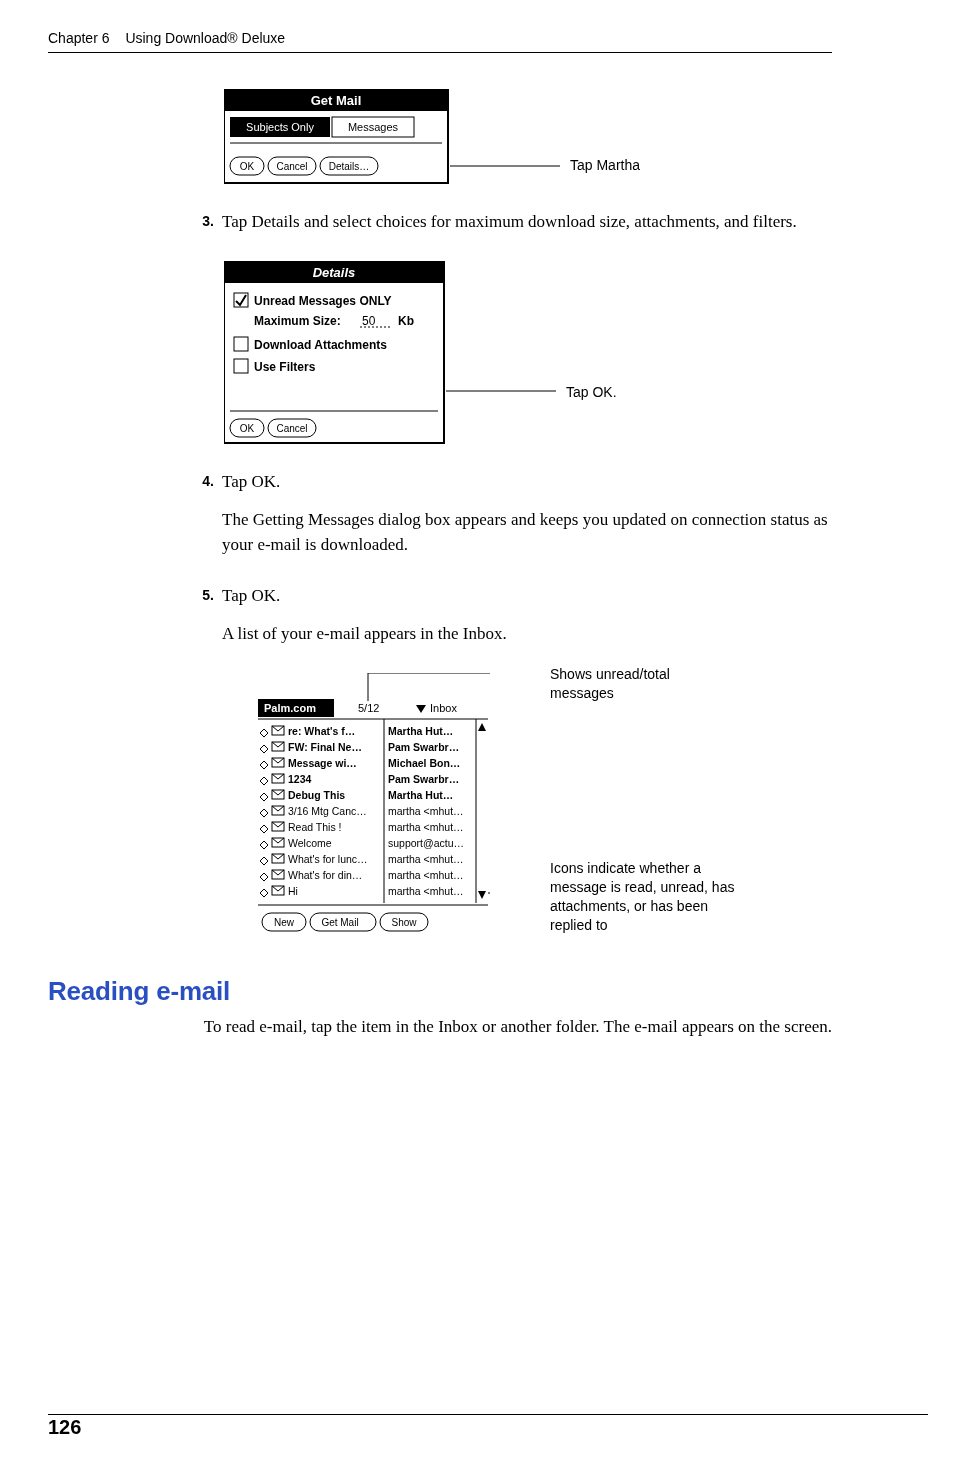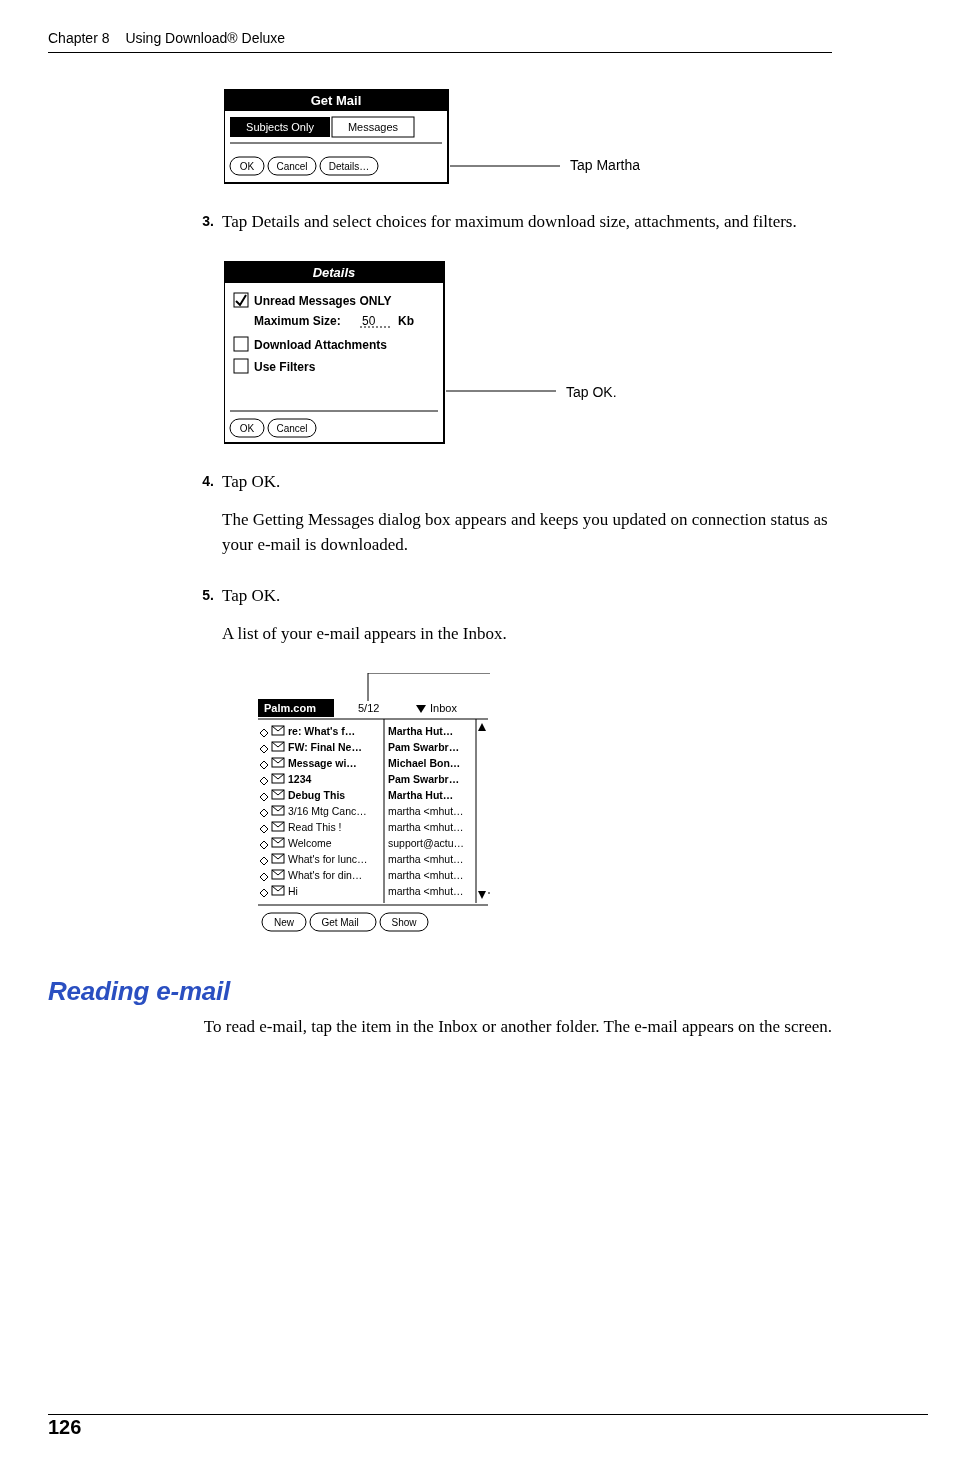--- a/index.html
+++ b/index.html
@@ -40,21 +40,20 @@
     font-size: 14px;
     color: #000;
     line-height: 1.35;
   }
   .section-heading {
     font-family: Arial, Helvetica, sans-serif;
     font-size: 26px;
     color: #2a4fc1;
     margin: 28px 0 8px -140px;
     letter-spacing: -0.2px;
-    font-style: italic;
   }
   .page-num {
     font-family: Arial, Helvetica, sans-serif;
     font-weight: bold;
     font-size: 20px;
     position: absolute;
     left: 48px;
     bottom: 28px;
   }
   .page-rule {
@@ -69,21 +68,21 @@
   .top-rule {
     border: none;
     border-top: 1px solid #000;
     margin: 6px 0 0 0;
   }
 </style>
 </head>
 <body>
 
 <div class="header">
-  <span class="chap">Chapter 8</span>
+  <span class="chap">Chapter 6</span>
   <span>Using Download® Deluxe</span>
   <hr class="top-rule">
 </div>
 
 <div class="content">
 
   <div class="fig-row">
     <div class="fig-svg-hold">
       <svg width="226" height="96">
         <rect x="0" y="0" width="224" height="94" fill="#fff" stroke="#000" stroke-width="2"></rect>
@@ -251,20 +250,24 @@
         <rect x="122" y="240" width="48" height="18" rx="9" fill="#fff" stroke="#000"></rect>
         <text x="146" y="253" text-anchor="middle" font-family="Verdana,Arial" font-size="10">Show</text>
 
         <line x1="110" y1="0" x2="110" y2="28" stroke="#000"></line>
         <line x1="110" y1="0" x2="290" y2="0" stroke="#000"></line>
 
         <line x1="230" y1="220" x2="290" y2="220" stroke="#000"></line>
       </svg>
     </div>
     <div style="width:60px;"></div>
+    <div style="display:flex; flex-direction:column; justify-content:space-between; height:270px;">
+      <div class="callout" style="margin-top:-8px; width:180px;">Shows unread/total messages</div>
+      <div class="callout" style="width:200px; margin-bottom:8px;">Icons indicate whether a message is read, unread, has attachments, or has been replied to</div>
+    </div>
   </div>
 
   <h2 class="section-heading">Reading e-mail</h2>
   <p style="line-height:1.45; margin:6px 0 0 0;text-align:right;">To read e-mail, tap the item in the Inbox or another folder. The e-mail appears on the screen.</p>
 
 </div>
 
 <hr class="page-rule">
 <div class="page-num">126</div>
 

